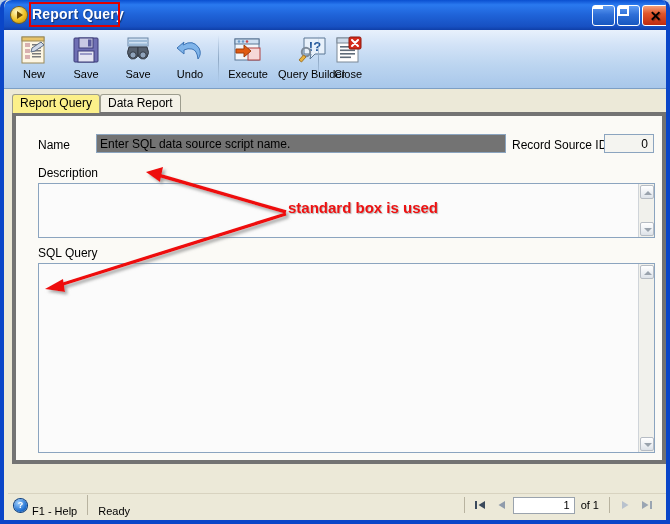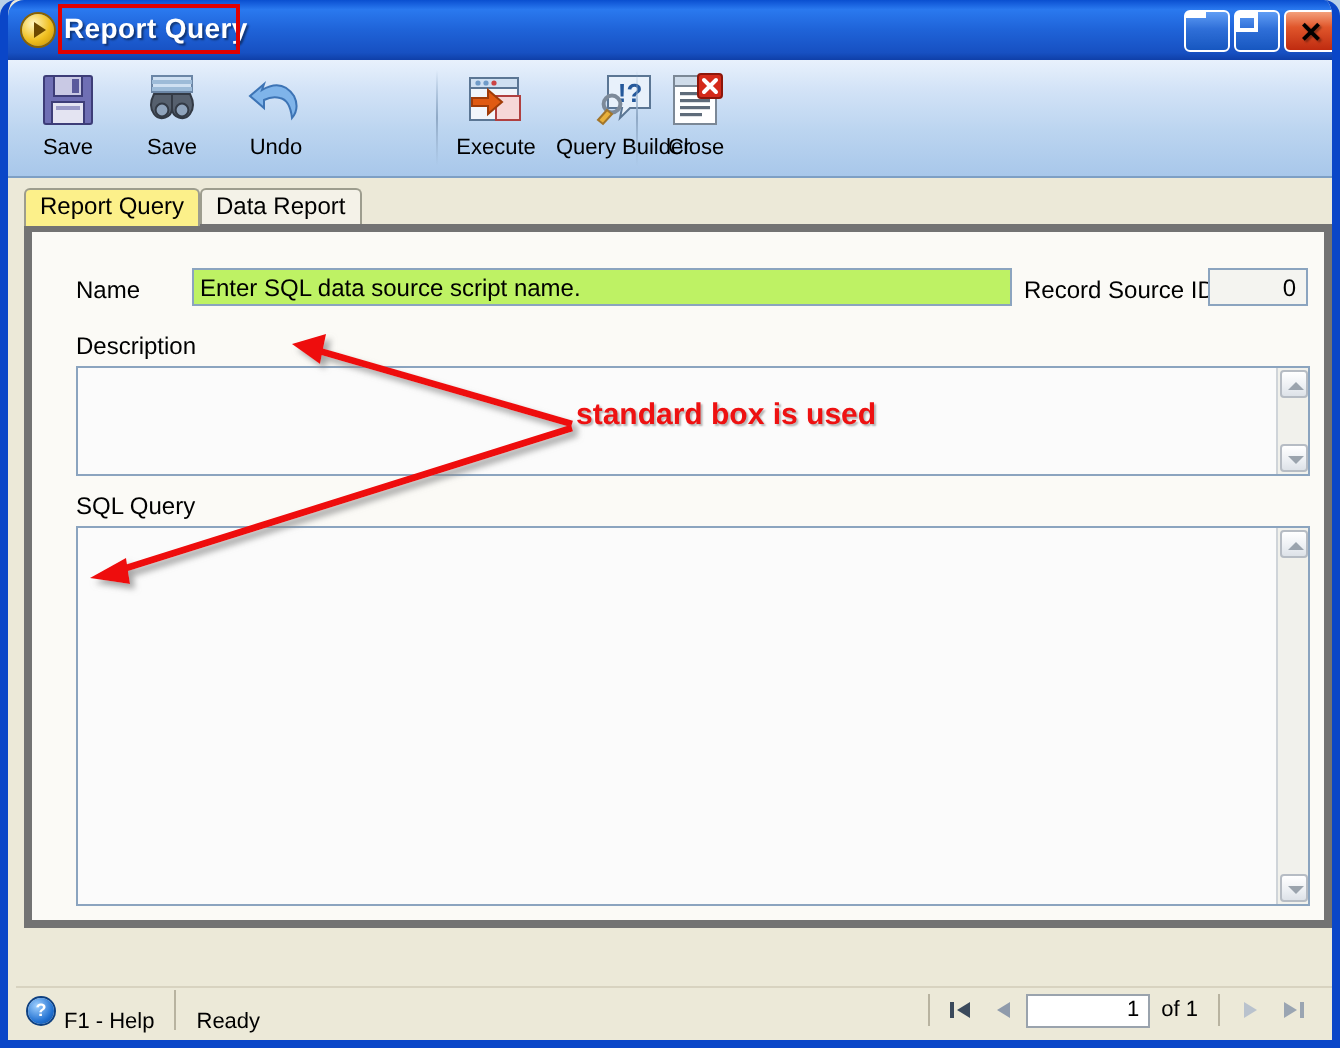--- a/index.html
+++ b/index.html
@@ -54,21 +54,21 @@
   .tab{position:absolute;top:0;height:19px;box-sizing:border-box;font-size:12px;color:#000;
        line-height:17px;padding:0 7px;border:1px solid #9d9d8e;border-bottom:none;
        border-radius:3px 3px 0 0;background:#f4f2e8;white-space:nowrap;}
   .tab.active{background:#fcf08a;border-color:#9d9d8e;font-weight:normal;z-index:3;}
 
   
   .tabpage{position:absolute;left:8px;top:112px;width:654px;height:352px;box-sizing:border-box;
            border:4px solid #737373;background:#fbfaf6;}
 
   .fieldlabel{position:absolute;font-size:12px;color:#000;white-space:nowrap;}
-  .textbox{position:absolute;box-sizing:border-box;border:1px solid #8ba4bf;background:#bef264;
+  .textbox{position:absolute;box-sizing:border-box;border:1px solid #8ba4bf;background:#737373;
            font-size:12px;color:#000;padding:1px 3px;line-height:16px;overflow:hidden;}
   .textbox.num{text-align:right;padding-right:5px;background:#f4f4f0;}
 
   
   .mbox{position:absolute;box-sizing:border-box;border:1px solid #8ba4bf;background:#fbfbfb;}
   .vscroll{position:absolute;right:0;top:0;width:16px;height:100%;box-sizing:border-box;
            background:#f1f1ec;border-left:1px solid #cfd4d9;}
   .sbtn{position:absolute;left:1px;width:14px;height:14px;box-sizing:border-box;
         border:1px solid #b6bcc4;border-radius:2px;
         background:linear-gradient(to bottom,#ffffff,#eceff3 60%,#dde2e8);}
@@ -125,20 +125,42 @@
       <div class="wb close">
         <div class="cl-g">✕</div>
       </div>
     </div>
   </div>
 
   <div class="toolbar">
 
     <div class="tbgroup" style="left:4px;">
 
+      <div class="tbtn">
+        <div class="tbico">
+          <svg width="32" height="32" viewBox="0 0 32 32">
+            <rect x="4" y="3" width="22" height="26" fill="#fdf6e3" stroke="#9a8a5a"></rect>
+            <rect x="4" y="3" width="22" height="4" fill="#e8c46a" stroke="#9a8a5a"></rect>
+            <g fill="#d8b0b0">
+                <rect x="7" y="9" width="5" height="4"></rect>
+                <rect x="7" y="15" width="5" height="4"></rect>
+                <rect x="7" y="21" width="5" height="4"></rect>
+              </g>
+            <g fill="#7a7a7a">
+                <rect x="14" y="10" width="9" height="1.5"></rect>
+                <rect x="14" y="13" width="9" height="1.5"></rect>
+                <rect x="14" y="16" width="9" height="1.5"></rect>
+                <rect x="14" y="19" width="9" height="1.5"></rect>
+                <rect x="14" y="22" width="9" height="1.5"></rect>
+              </g>
+            <path d="M14 14 l9 -6 3 3 -9 6 -4 1 1 -4z" fill="#cfd9e8" stroke="#5b6c85"></path>
+          </svg>
+        </div>
+        <div class="tblbl">New</div>
+      </div>
 
       <div class="tbtn">
         <div class="tbico">
           <svg width="32" height="32" viewBox="0 0 32 32">
             <rect x="4" y="4" width="24" height="24" rx="1" fill="#6f6fb4" stroke="#3d3d78"></rect>
             <rect x="9" y="4" width="14" height="10" fill="#c9c9e4" stroke="#3d3d78"></rect>
             <rect x="18" y="5.5" width="3.5" height="7" fill="#5b5b9c"></rect>
             <rect x="8" y="17" width="16" height="11" fill="#e4e4f2" stroke="#3d3d78"></rect>
             <rect x="10" y="19" width="12" height="2" fill="#9a9ac8"></rect>
           </svg>

